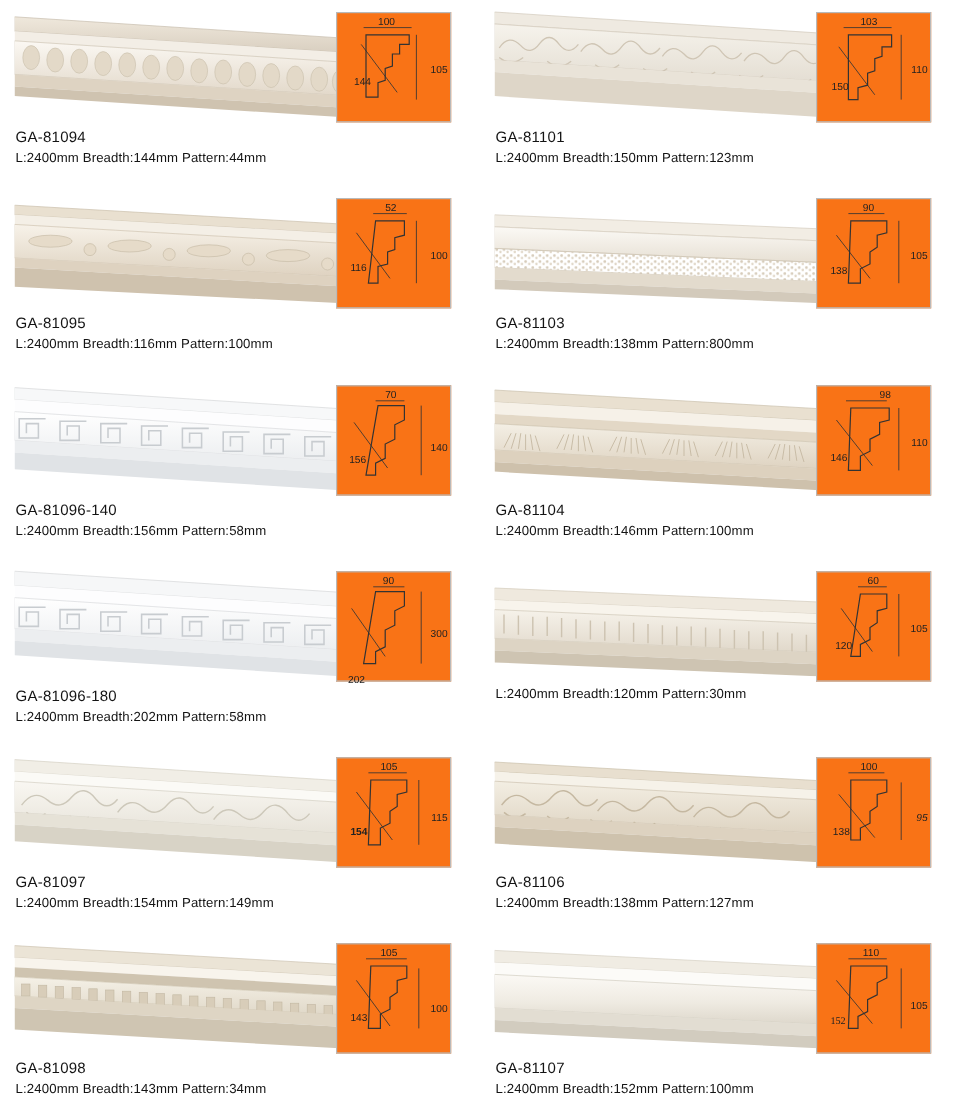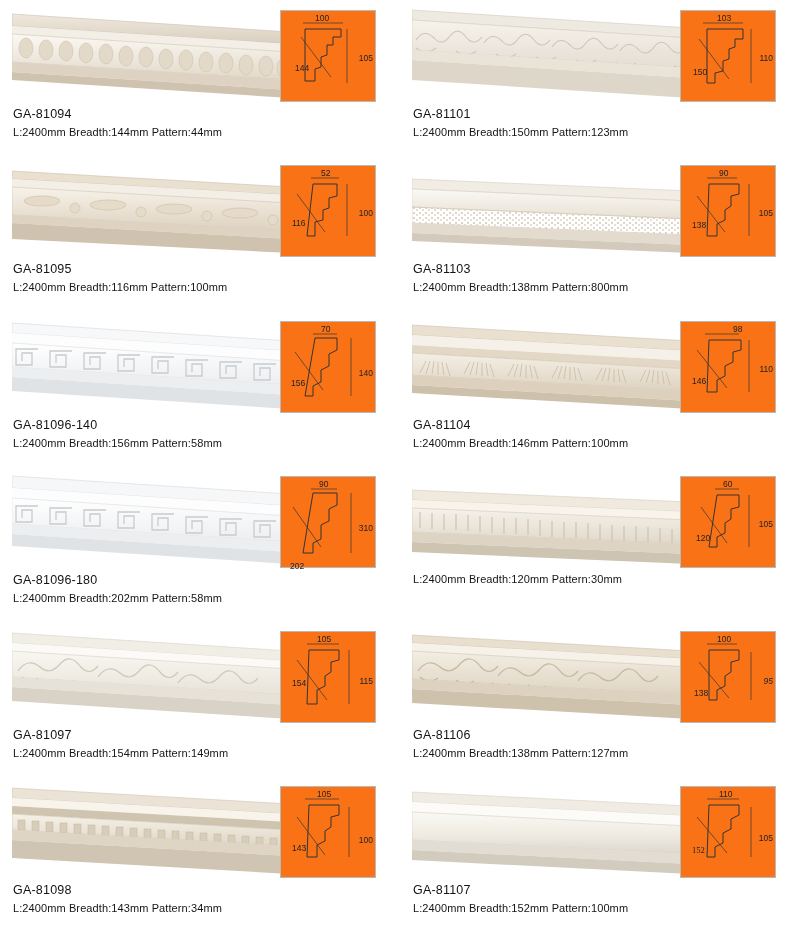--- a/index.html
+++ b/index.html
@@ -366,21 +366,21 @@
         </svg>
       </div>
       <div class="diagram">
         <svg width="94" height="90" viewBox="0 0 94 90">
           <path d="M30 12 L56 12" stroke="#333" stroke-width="0.7" fill="none"></path>
           <path d="M70 16 L70 76" stroke="#333" stroke-width="0.7" fill="none"></path>
           <path d="M12 30 L40 70" stroke="#333" stroke-width="0.7" fill="none"></path>
           <path d="M32 16 L56 16 L56 28 L48 32 L48 44 L40 48 L40 62 L32 66 L32 76 L22 76 Z" fill="none" stroke="#333" stroke-width="1"></path>
         </svg>
         <span class="dim dim-top" style="left:38px;">90</span>
-        <span class="dim dim-right" style="top:46px;">310</span>
+        <span class="dim dim-right" style="top:46px;">300</span>
         <span class="dim dim-left" style="top:56px;left:9px;margin-top:28px;">202</span>
       </div>
     </div>
     <div class="code">GA-81096-180</div>
     <div class="specs">L:2400mm  Breadth:202mm  Pattern:58mm</div>
   </div>
 
   <div class="product">
     <div class="visual">
       <div class="moulding">
@@ -441,21 +441,21 @@
       </div>
       <div class="diagram">
         <svg width="94" height="90" viewBox="0 0 94 90">
           <path d="M26 12 L58 12" stroke="#333" stroke-width="0.7" fill="none"></path>
           <path d="M68 18 L68 72" stroke="#333" stroke-width="0.7" fill="none"></path>
           <path d="M16 28 L46 68" stroke="#333" stroke-width="0.7" fill="none"></path>
           <path d="M28 18 L58 18 L58 28 L50 30 L50 40 L44 44 L44 54 L36 58 L36 72 L26 72 Z" fill="none" stroke="#333" stroke-width="1"></path>
         </svg>
         <span class="dim dim-top" style="left:36px;">105</span>
         <span class="dim dim-right" style="top:44px;">115</span>
-        <span class="dim dim-left" style="top:46px;left:11px;">154</span>
+        <span class="dim dim-left" style="top:56px;left:11px;font-weight:bold;">154</span>
       </div>
     </div>
     <div class="code">GA-81097</div>
     <div class="specs">L:2400mm  Breadth:154mm  Pattern:149mm</div>
   </div>
 
   <div class="product">
     <div class="visual">
       <div class="moulding">
         <svg width="278" height="92" viewBox="0 0 278 92">

